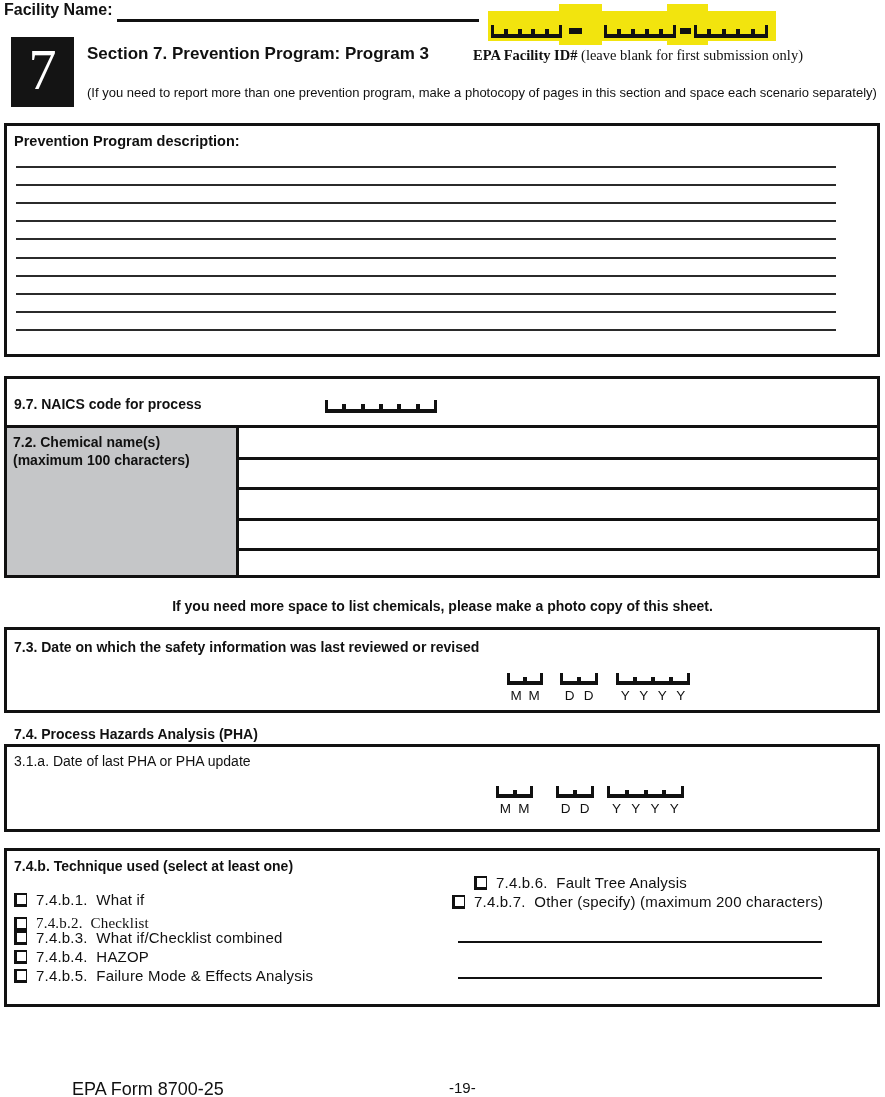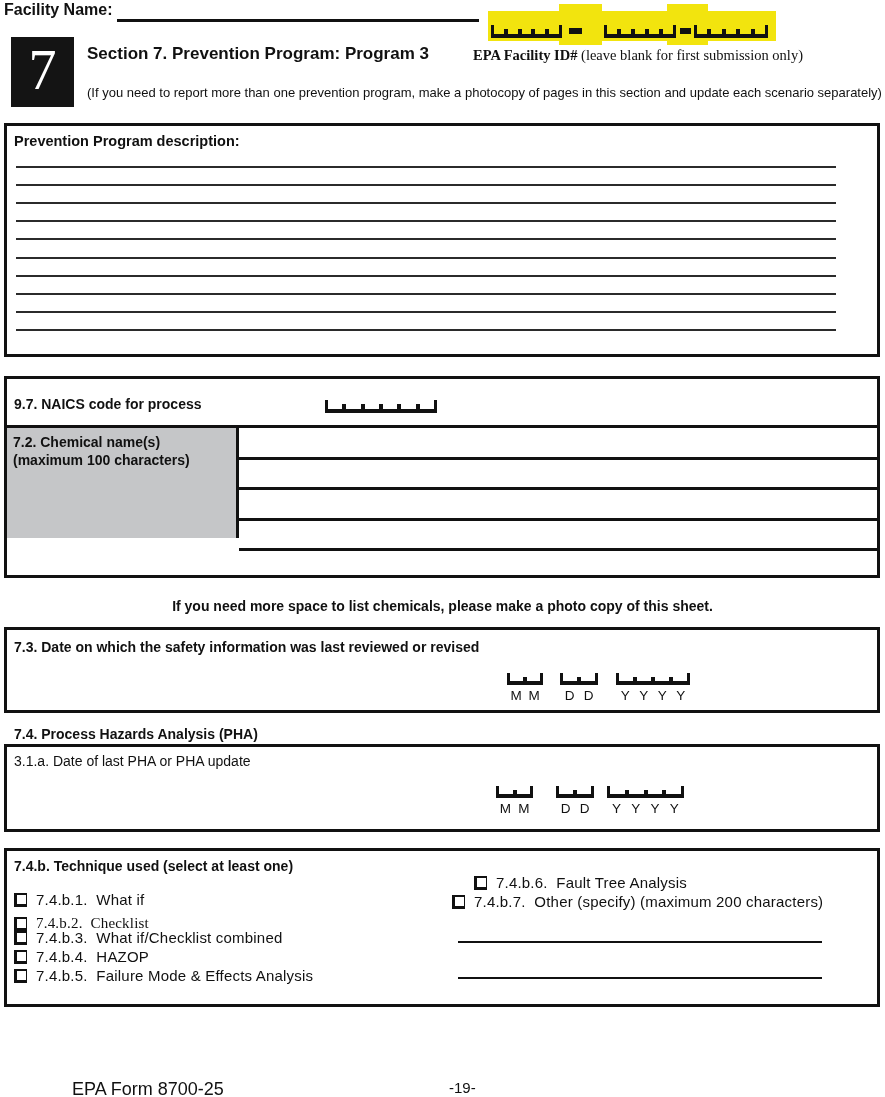--- a/index.html
+++ b/index.html
@@ -73,21 +73,21 @@
       <i class="t end"></i>
     </div>
 
   <div class="badge serif">
     <span>7</span>
   </div>
   <div class="abs b" style="left:87px;top:44px;font-size:17px;">Section 7. Prevention Program: Program 3</div>
   <div class="abs serif" style="left:473px;top:47px;font-size:14.5px;">
     <span class="b">EPA Facility ID#</span><span> (leave blank for first submission only)</span>
   </div>
-  <div class="abs" style="left:87px;top:85px;font-size:13px;">(If you need to report more than one prevention program, make a photocopy of pages in this section and update each scenario separately)</div>
+  <div class="abs" style="left:87px;top:85px;font-size:13px;">(If you need to report more than one prevention program, make a photocopy of pages in this section and space each scenario separately)</div>
 
   <div class="box" style="left:4px;top:123px;width:876px;height:234px;"></div>
   <div class="abs b" style="left:14px;top:133px;font-size:14.5px;">Prevention Program description:</div>
   <div class="abs" style="left:16px;top:0;width:820px;height:0;">
       <div class="wline" style="top: 166px;"></div>
       <div class="wline" style="top: 184px;"></div>
       <div class="wline" style="top: 202px;"></div>
       <div class="wline" style="top: 220px;"></div>
       <div class="wline" style="top: 238px;"></div>
       <div class="wline" style="top: 257px;"></div>
@@ -102,21 +102,21 @@
   <div class="comb" style="left:325px;top:399px;width:112px;height:14px;">
       <i class="t end"></i>
       <i class="t"></i>
       <i class="t"></i>
       <i class="t"></i>
       <i class="t"></i>
       <i class="t"></i>
       <i class="t end"></i>
     </div>
   <div class="divider" style="left:4px;top:425px;width:876px;height:3px;"></div>
-  <div class="abs" style="left: 7px; top: 428px; width: 229px; height: 110px; border-right: 3px solid rgb(17, 17, 17); background: rgb(197, 198, 200);">
+  <div class="abs" style="left: 7px; top: 428px; width: 229px; height: 147px; border-right: 3px solid rgb(17, 17, 17); background: rgb(197, 198, 200);">
     <div class="b" style="margin:6px 0 0 6px;font-size:14px;">7.2.  Chemical name(s)</div>
     <div class="b" style="margin:2px 8px 0 6px;font-size:14px;">(maximum 100 characters)</div>
   </div>
   <div class="abs" style="left:239px;top:0;width:638px;height:0;">
       <div class="rowline" style="top: 457px;"></div>
       <div class="rowline" style="top: 487px;"></div>
       <div class="rowline" style="top: 518px;"></div>
       <div class="rowline" style="top: 548px;"></div>
     </div>
 

